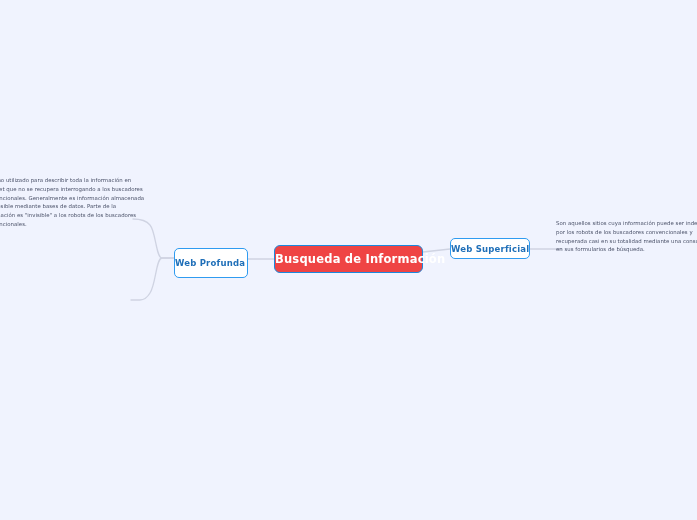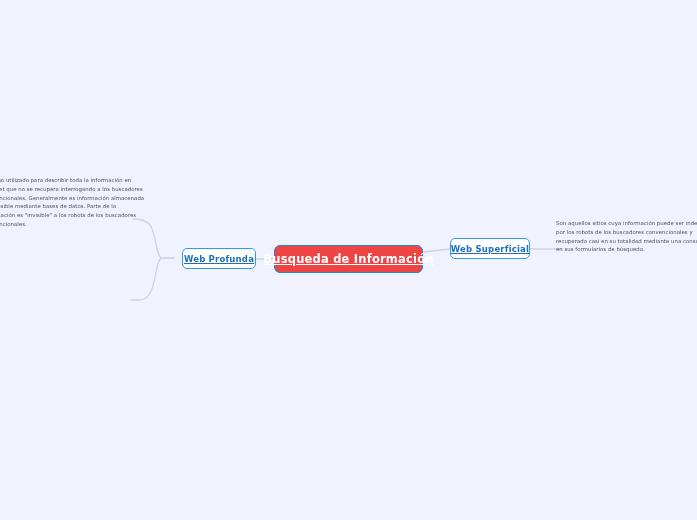--- a/index.html
+++ b/index.html
@@ -29,23 +29,21 @@
     height: 520px;
     pointer-events: none;
   }
 
   
   .node {
     position: absolute;
     box-sizing: border-box;
     display: flex;
     align-items: center;
-    justify-content: center;
     white-space: nowrap;
-    text-decoration: underline;
   }
 
   .node-root {
     left: 274px;
     top: 245px;
     width: 149px;
     height: 28px;
     background: #ef4444;
     border: 1px solid #1b88de;
     border-radius: 6px;
@@ -59,24 +57,24 @@
     background: #ffffff;
     border: 1.6px solid #2f9bf0;
     border-radius: 5px;
     color: #1f6fb8;
     font-size: 8.5px;
     font-weight: bold;
     letter-spacing: 0.2px;
   }
 
   .node-profunda {
-    left: 182px;
+    left: 174px;
     top: 248px;
     width: 74px;
-    height: 21px;
+    height: 30px;
   }
 
   .node-superficial {
     left: 450px;
     top: 238px;
     width: 80px;
     height: 21px;
   }
 
   

